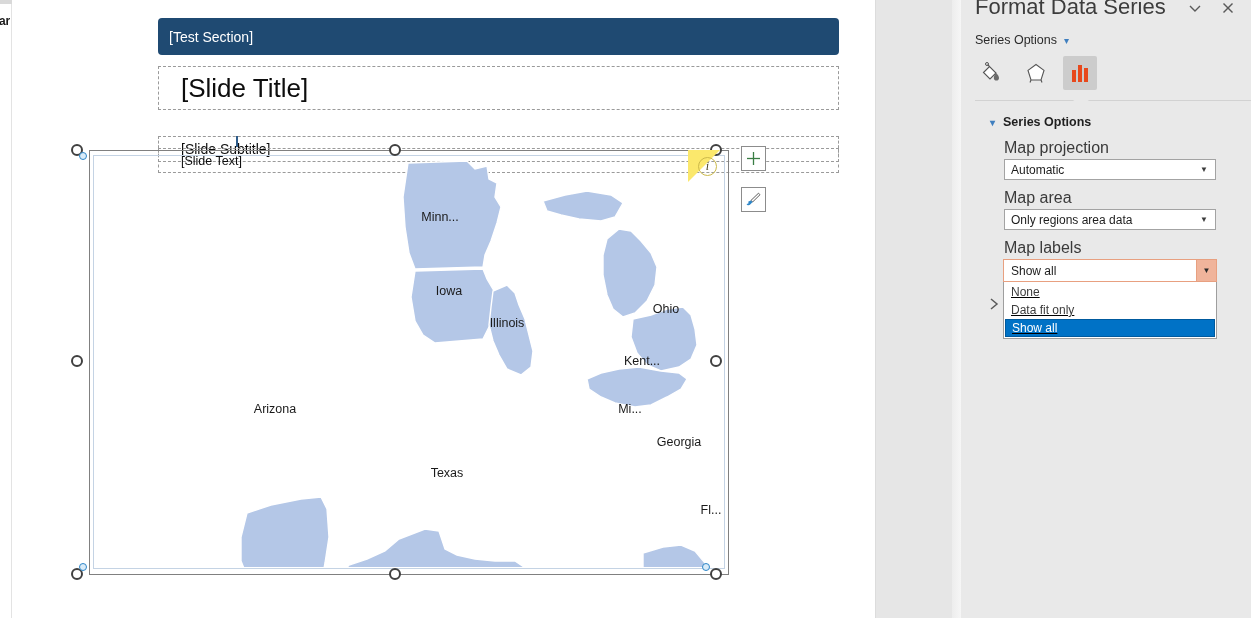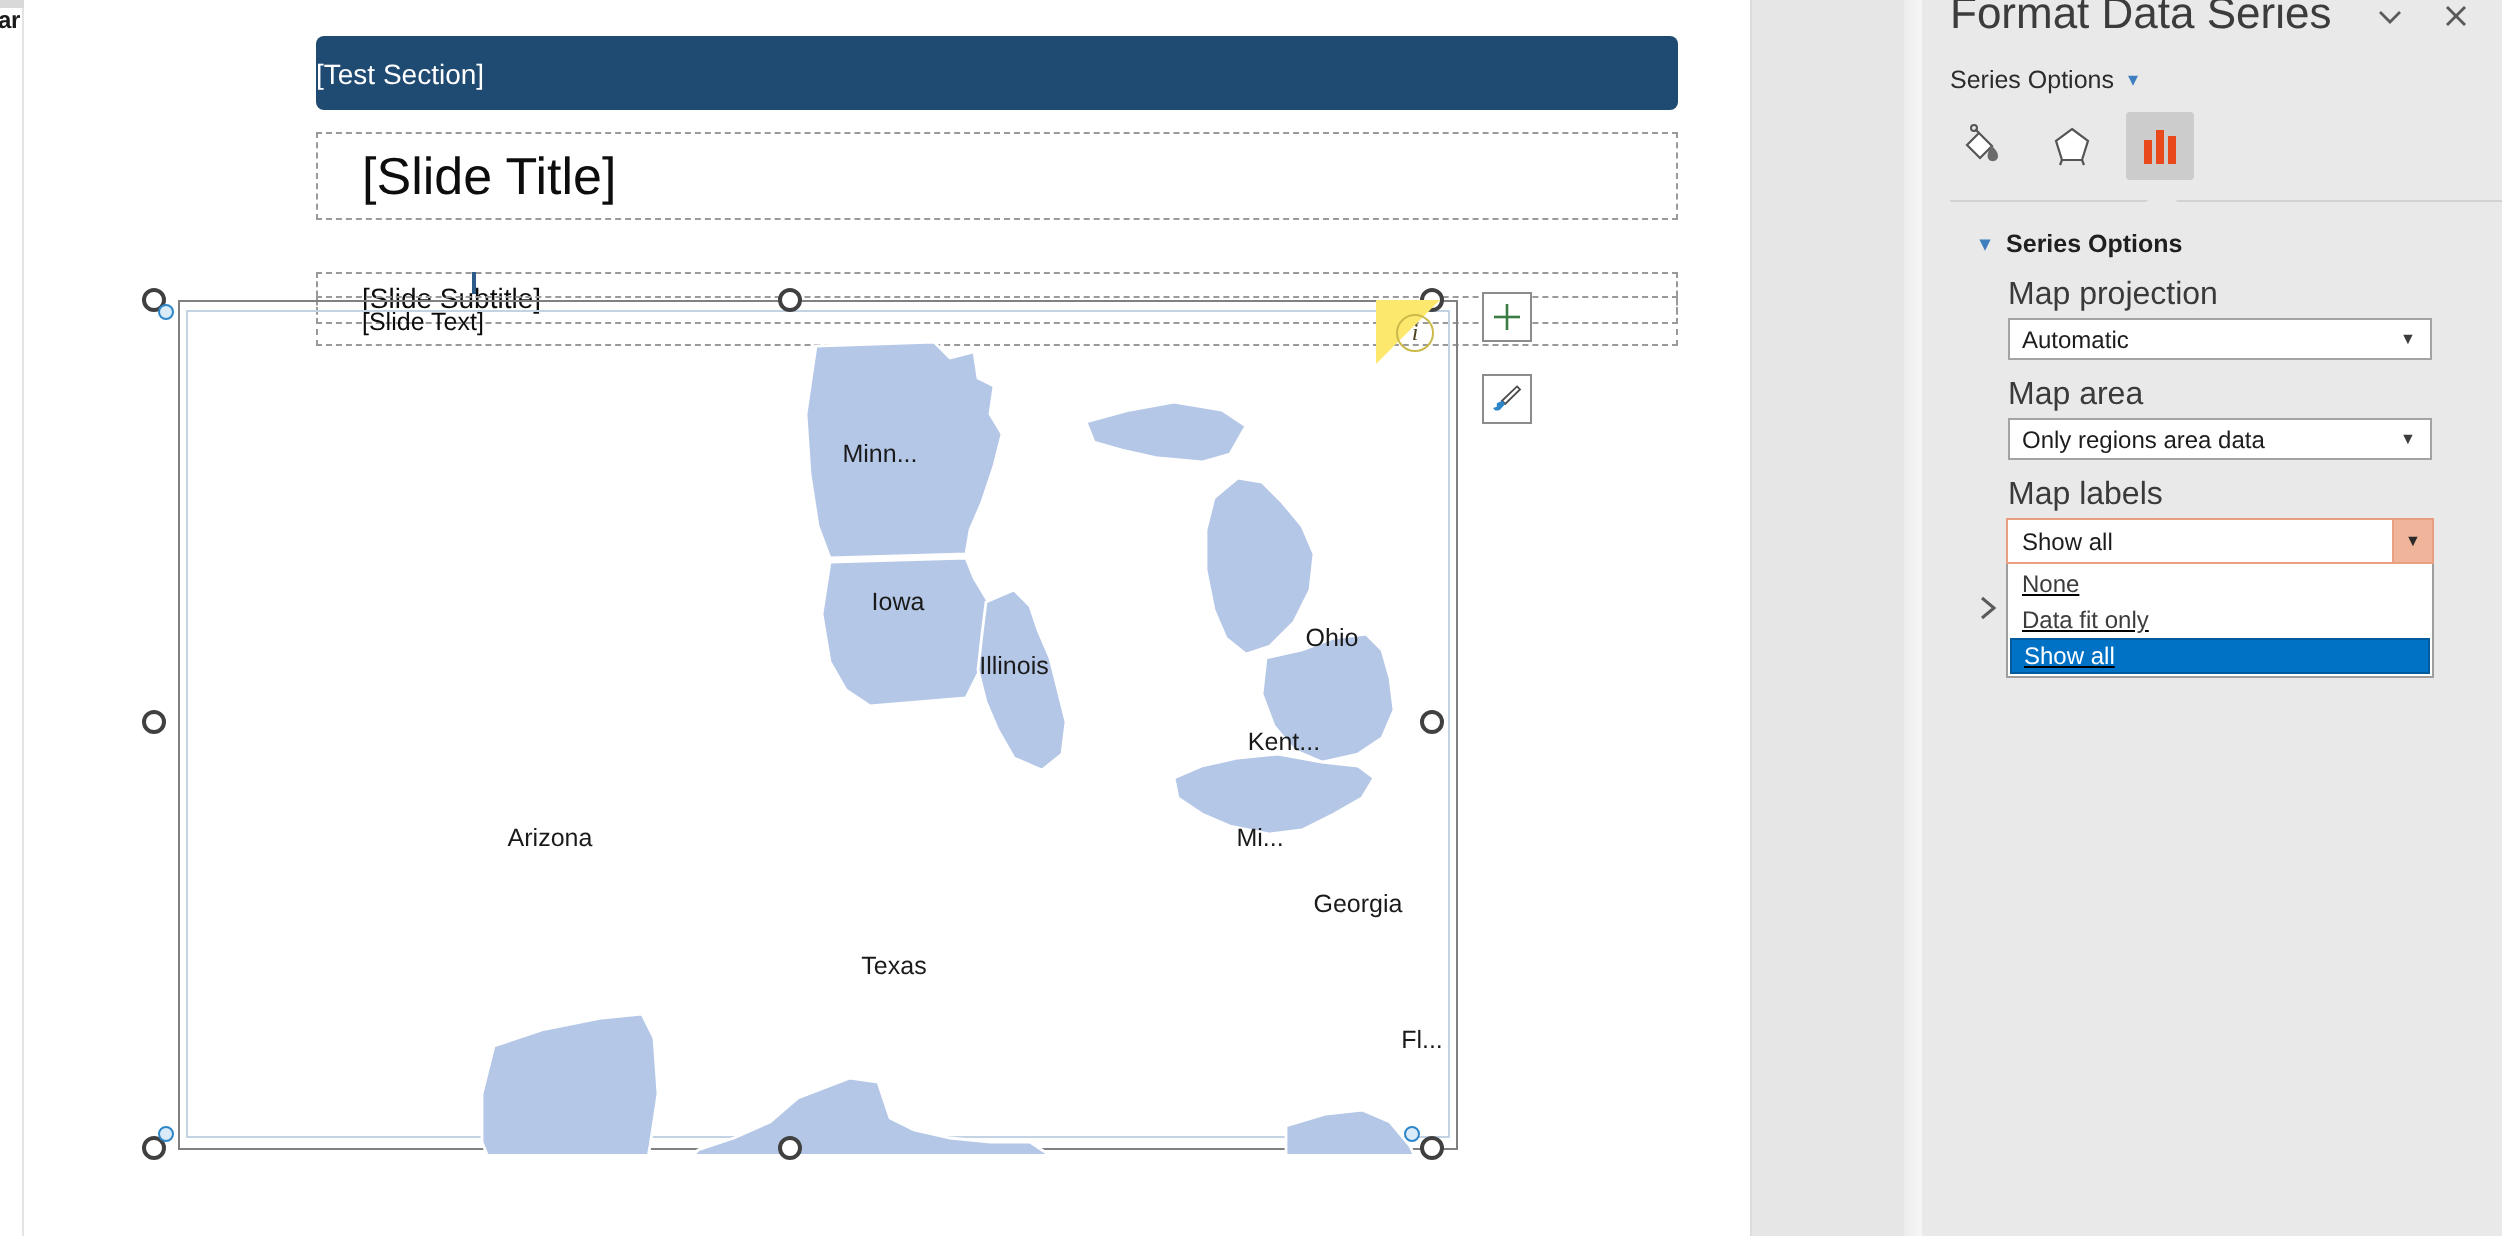--- a/index.html
+++ b/index.html
@@ -21,21 +21,21 @@
   
   .left-strip {
     position: absolute; left: 0; top: 0; width: 12px; height: 618px;
     background: #ffffff; border-right: 1px solid #e3e3e3;
   }
   .left-strip-topline {
     position: absolute; left: 0; top: 0; width: 12px; height: 4px;
     background: #d9d9d9;
   }
   .left-cut-text {
-    position: absolute; left: -1px; top: 3px;
+    position: absolute; left: -1px; top: 14px;
     font-size: 12px; font-weight: bold; color: #1a1a1a;
     letter-spacing: -0.2px; white-space: nowrap;
   }
 
   
   .slide-canvas {
     position: absolute; left: 12px; top: 0;
     width: 864px; height: 618px;
     background: #ffffff;
   }
@@ -52,21 +52,21 @@
     background: linear-gradient(to right, #ededed, #f6f6f6);
   }
 
   
   .section-bar {
     position: absolute; left: 146px; top: 18px;
     width: 681px; height: 37px;
     background: #1f4a72;
     border-radius: 4px;
     display: flex; align-items: center;
-    padding-left: 0;
+    padding-left: 11px;
     color: #ffffff; font-size: 14px;
   }
   .ph {
     position: absolute;
     border: 1px dashed #9a9a9a;
     background: transparent;
     display: flex; align-items: center;
     padding-left: 22px;
     color: #0d0d0d;
   }
@@ -92,21 +92,21 @@
   .chart-outer-border {
     position: absolute; left: 0; top: 0; width: 100%; height: 100%;
     border: 1px solid #808080;
   }
   .chart-inner-border {
     position: absolute; left: 4px; top: 5px;
     width: 632px; height: 414px;
     border: 1px solid #c4d3e4;
   }
   .plot-area {
-    position: absolute; left: 6px; top: 17px;
+    position: absolute; left: 6px; top: 7px;
     width: 628px; height: 410px;
     overflow: hidden;
   }
   .map-svg { position: absolute; left: 0; top: 0; }
 
   
   .handle-outer {
     position: absolute; width: 12px; height: 12px;
     border: 2px solid #404040; border-radius: 50%;
     background: #ffffff;

